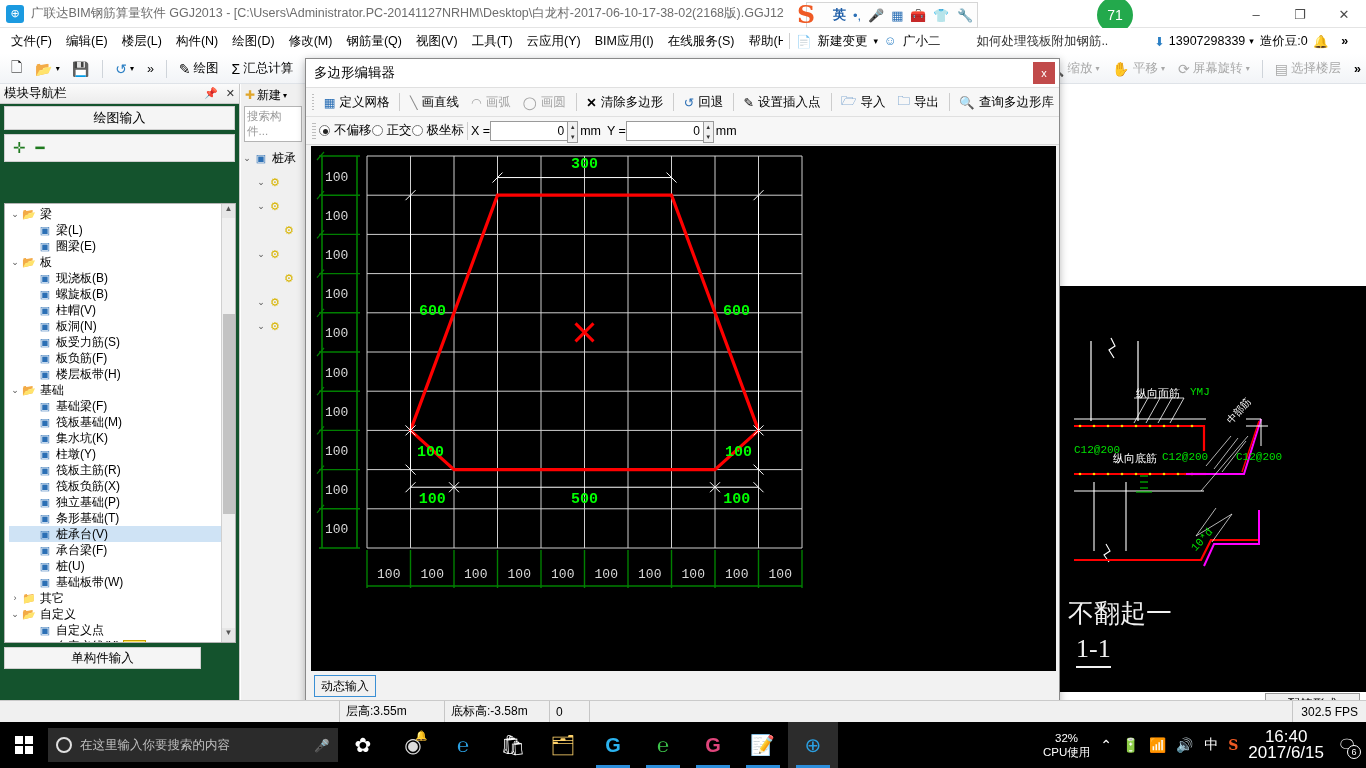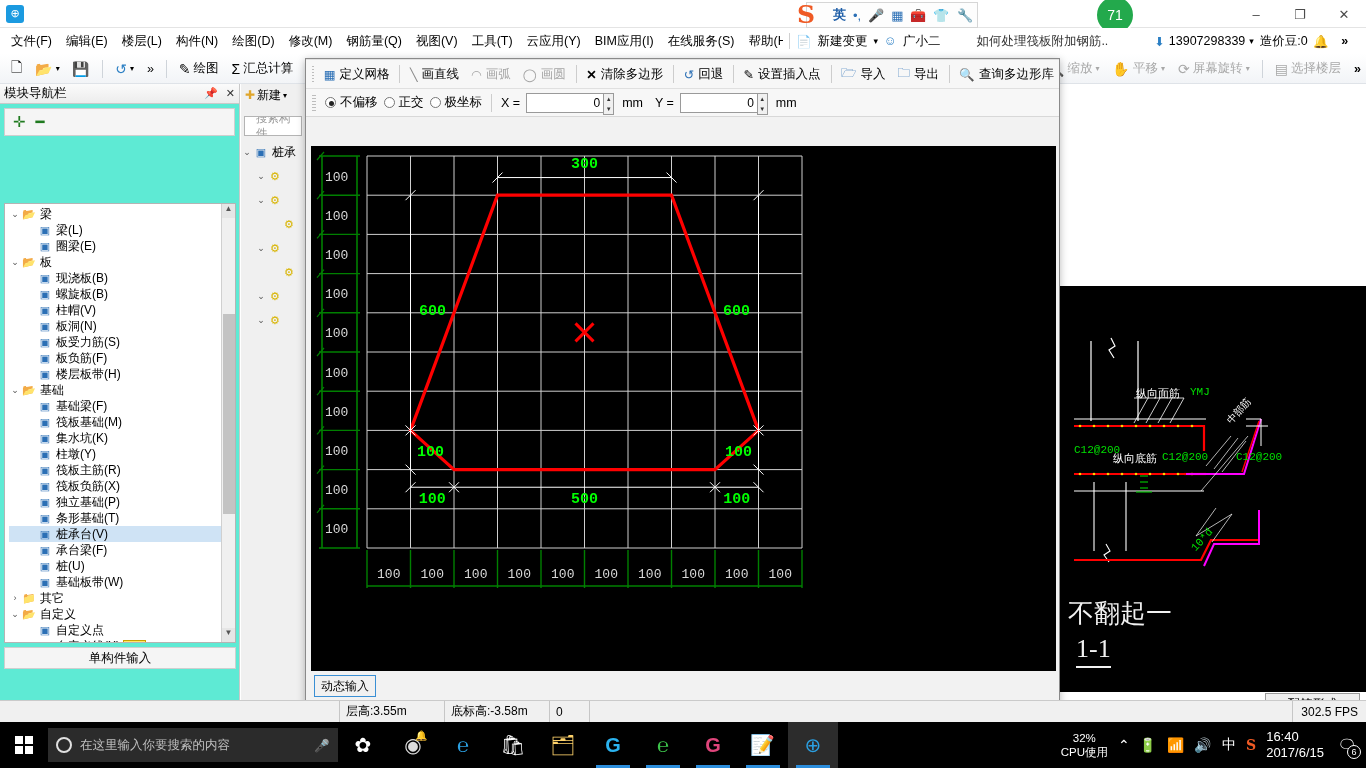--- a/index.html
+++ b/index.html
@@ -80,21 +80,21 @@
     display:flex; align-items:center; font-size:12.5px; gap:3px; padding-left:6px;
   }
   .tb-btn { display:flex; align-items:center; gap:3px; padding:2px 5px; white-space:nowrap; }
   .tb-sep { width:1px; height:18px; background:#cfd4da; margin:0 4px; }
   .tb-ico { font-size:14px; }
   .grey { color:#a8a8a8; }
 
   
   #navpanel {
     position:absolute; left:0; top:84px; width:240px; height:616px;
-    background:#5eead4; border-right:1px solid #c9c9c9;
+    background:#14532d; border-right:1px solid #c9c9c9;
   }
   #nav-header {
     height:20px; background:linear-gradient(#fbfbfb,#ececec);
     border-bottom:1px solid #c9c9c9; display:flex; align-items:center;
     padding:0 4px; font-size:12.5px;
   }
   #nav-header .spacer { flex:1; }
   #nav-header .hico { margin-left:8px; font-size:11px; color:#333; }
   .nav-bigbtn {
     height:24px; margin:2px 4px 0 4px; background:#f5f5f5;
@@ -123,40 +123,40 @@
     background:#ffe866; color:#c00; font-size:8px; font-weight:bold;
     border:1px solid #caa000; margin-left:3px; padding:0 1px; line-height:10px;
   }
   #tree-scroll {
     position:absolute; right:0; top:0; width:14px; height:100%;
     background:#f0f0f0; border-left:1px solid #d0d0d0;
   }
   .sb-arrow { height:14px; text-align:center; font-size:8px; color:#555; background:#e6e6e6; }
   .sb-thumb { position:absolute; left:1px; width:12px; background:#c3c3c3; }
   #nav-bottom1, #nav-bottom2 {
-    position:absolute; left:4px; width:232px; height:22px;
+    position:absolute; left:4px; width:197px; height:22px;
     background:#f5f5f5; border:1px solid #cfcfcf;
     display:flex; align-items:center; justify-content:center; font-size:12.5px;
   }
   #nav-bottom1 { top:563px; }
   #nav-bottom2 { top:587px; }
 
   
   #comppanel {
     position:absolute; left:241px; top:84px; width:64px; height:616px;
     background:#f0f0f0;
   }
   #comp-new {
     height:22px; display:flex; align-items:center; gap:2px;
     padding-left:4px; font-size:12px; white-space:nowrap;
   }
   #comp-search {
-    margin:10px 3px 0 3px; height:20px; background:#fff;
+    margin:0 3px 0 3px; height:36px; background:#fff;
     border:1px solid #b4b4b4; font-size:11.5px; color:#9a9a9a;
-    display:flex; align-items:center; padding-left:11px; overflow:hidden;
+    display:flex; align-items:center; padding-left:2px; overflow:hidden;
   }
   #comp-tree { margin-top:4px; }
   .cnode { display:flex; align-items:center; height:24px; font-size:12px; white-space:nowrap; }
 
   
   #rightarea {
     position:absolute; left:1055px; top:84px; width:311px; height:616px;
     background:#ffffff; border-left:1px solid #c9c9c9;
   }
   #radio-row {
@@ -205,21 +205,21 @@
     border-bottom:1px solid #e0e0e0;
     display:flex; align-items:center; font-size:12.5px; padding-left:6px; gap:2px;
   }
   .dtb { display:flex; align-items:center; gap:4px; padding:2px 5px; white-space:nowrap; }
   .dtb.dis { color:#a5a5a5; }
   .dsep { width:1px; height:18px; background:#cdcdcd; margin:0 3px; }
   .grip { width:4px; height:16px; margin-right:3px;
           background:repeating-linear-gradient(#bdbdbd 0 1px, transparent 1px 3px); }
   #dlg-options {
     height:28px; background:#f7f7f7; border-bottom:1px solid #d8d8d8;
-    display:flex; align-items:center; font-size:12.5px; padding-left:6px; gap:6px;
+    display:flex; align-items:center; font-size:12.5px; padding-left:6px; 
   }
   .rbtn { display:flex; align-items:center; gap:4px; }
   .rb { width:11px; height:11px; border-radius:50%; border:1px solid #777;
         background:#fff; position:relative; }
   .rb.on::after { content:""; position:absolute; left:2.5px; top:2.5px;
         width:5px; height:5px; border-radius:50%; background:#222; }
   .numbox {
     width:78px; height:20px; background:#fff; border:1px solid #9a9a9a;
     display:flex; align-items:center; justify-content:flex-end;
     padding-right:3px; font-size:12px; position:relative;
@@ -289,36 +289,37 @@
   .tb-app.active { background:#2c2c2c; }
   .tb-app .uline {
     position:absolute; bottom:0; left:8px; right:8px; height:3px; background:#2b8ddb;
   }
   #tray {
     position:absolute; right:0; top:0; height:46px;
     display:flex; align-items:center; gap:10px; padding-right:6px; color:#fff;
   }
   #cpu { text-align:center; font-size:11.5px; line-height:14px; }
   .tray-ico { font-size:14px; }
-  #clock { text-align:left; font-size:13px; line-height:16px; }
+  #clock { text-align:center; font-size:17px; line-height:16px; }
   #notif {
     width:26px; height:26px; display:flex; align-items:center;
     justify-content:center; position:relative; font-size:15px;
   }
   #notif .badge {
     position:absolute; right:-1px; bottom:-1px; width:14px; height:14px;
     border-radius:50%; background:#000; border:1px solid #fff; color:#fff;
     font-size:9px; display:flex; align-items:center; justify-content:center;
   }
 </style>
 </head>
 <body>
 
 <div id="titlebar">
   <div id="app-icon">⊕</div>
+  <div id="title-text">广联达BIM钢筋算量软件 GGJ2013 - [C:\Users\Administrator.PC-20141127NRHM\Desktop\白龙村-2017-06-10-17-38-02(2168版).GGJ12</div>
   <div class="win-btns">
     <div class="win-btn">–</div>
     <div class="win-btn">❐</div>
     <div class="win-btn close">✕</div>
   </div>
 </div>
 
 <div id="ime-bar">
   <div id="ime-logo">S</div>
   <span style="font-size:13px;font-weight:bold;color:#1f5fa8;">英</span>
@@ -427,20 +428,21 @@
   <span>下移</span>
 </div>
 
 <div id="navpanel">
   <div id="nav-header">
     <span>模块导航栏</span>
     <span class="spacer"></span>
     <span class="hico">📌</span>
     <span class="hico">✕</span>
   </div>
+  <div class="nav-bigbtn">绘图输入</div>
   <div id="nav-iconrow">
     <span>✛</span>
     <span>━</span>
   </div>
 
   <div id="tree-wrap">
     <div id="tree">
         <div class="tnode">
           <span class="twist">⌄</span>
           <span class="ticon folder">📂</span>
@@ -744,20 +746,24 @@
     <div style="position:absolute;left:133px;top:248px;color:#00e000;font-size:11px;transform:rotate(-48deg);font-family:'Liberation Mono',monospace;">10*d</div>
 
     <div class="black-label" style="left:12px;top:310px;">不翻起一</div>
     <div class="black-label" style="left:20px;top:348px;border-bottom:2px solid #f1f1f1;padding-bottom:2px;text-align:right;">1-1</div>
   </div>
 
   <div id="config-btn">配筋形式</div>
 </div>
 
 <div id="dialog">
+  <div id="dlg-title">
+    <span>多边形编辑器</span>
+    <div id="dlg-close">x</div>
+  </div>
 
   <div id="dlg-toolbar">
     <span class="grip"></span>
     <div class="dtb">
         <span style="color:#2b6fb5">▦</span>
         <span>定义网格</span>
       </div>
     <span class="dsep"></span>
     <div class="dtb">
         <span style="color:#8a8a8a">╲</span>

